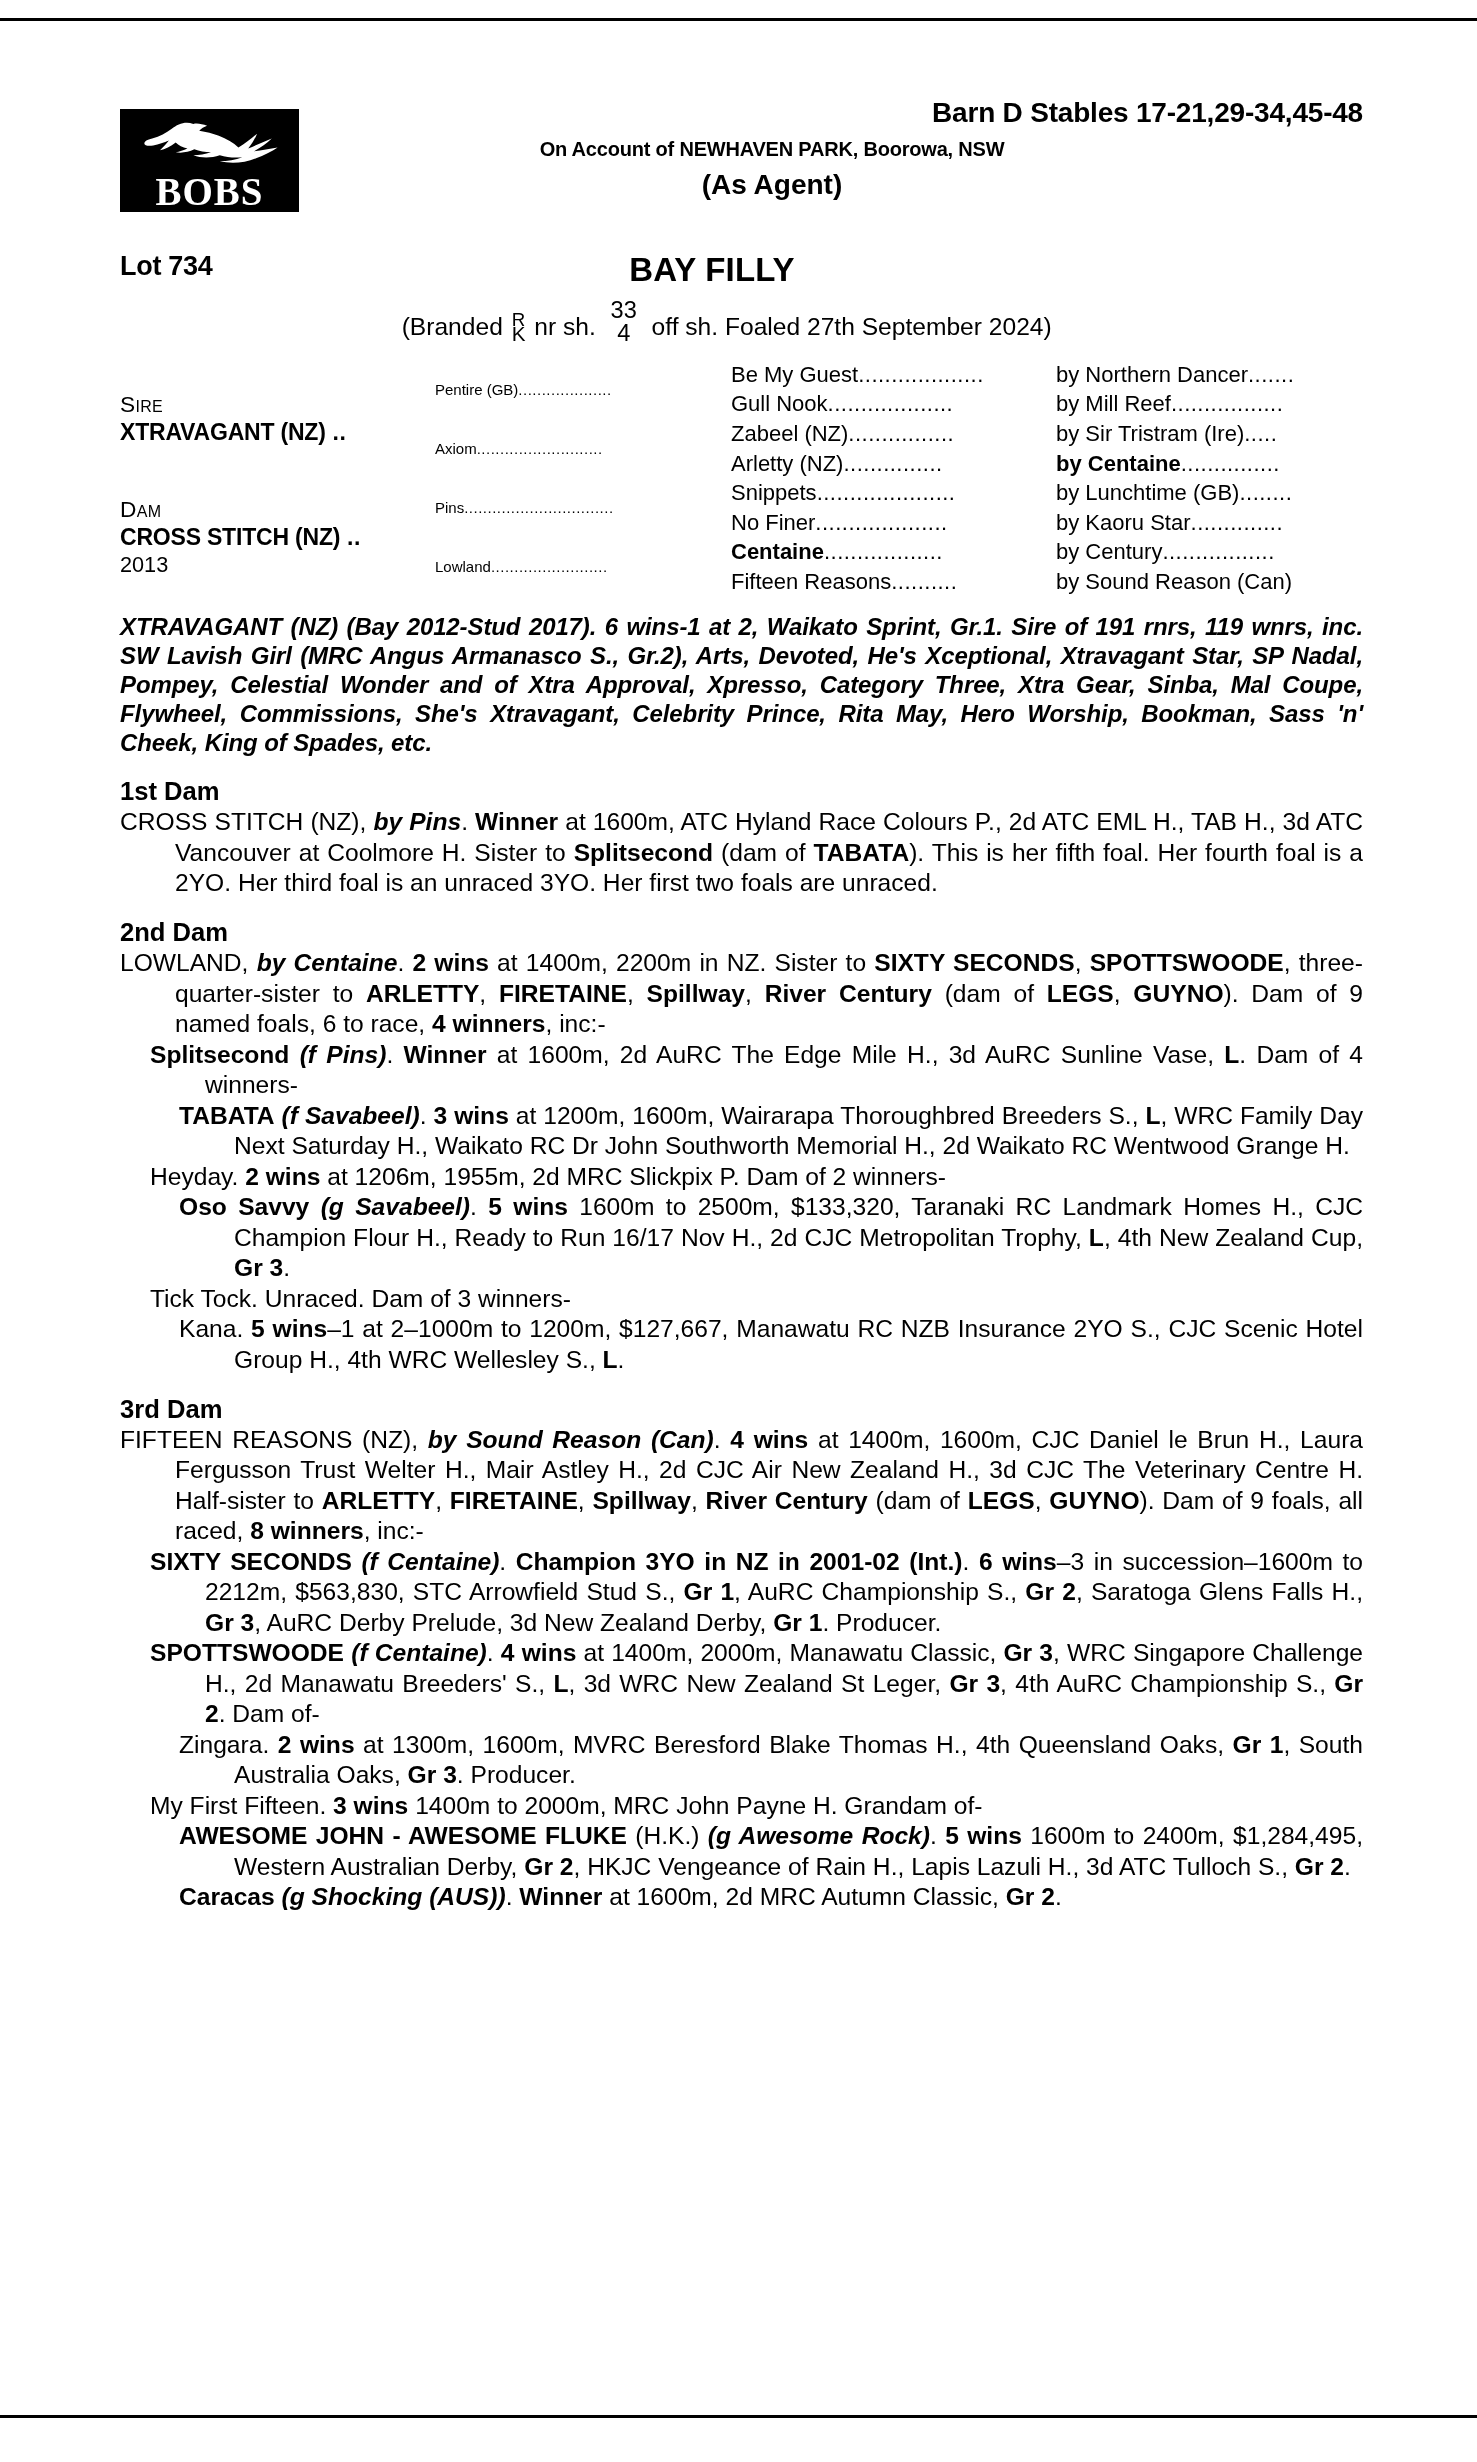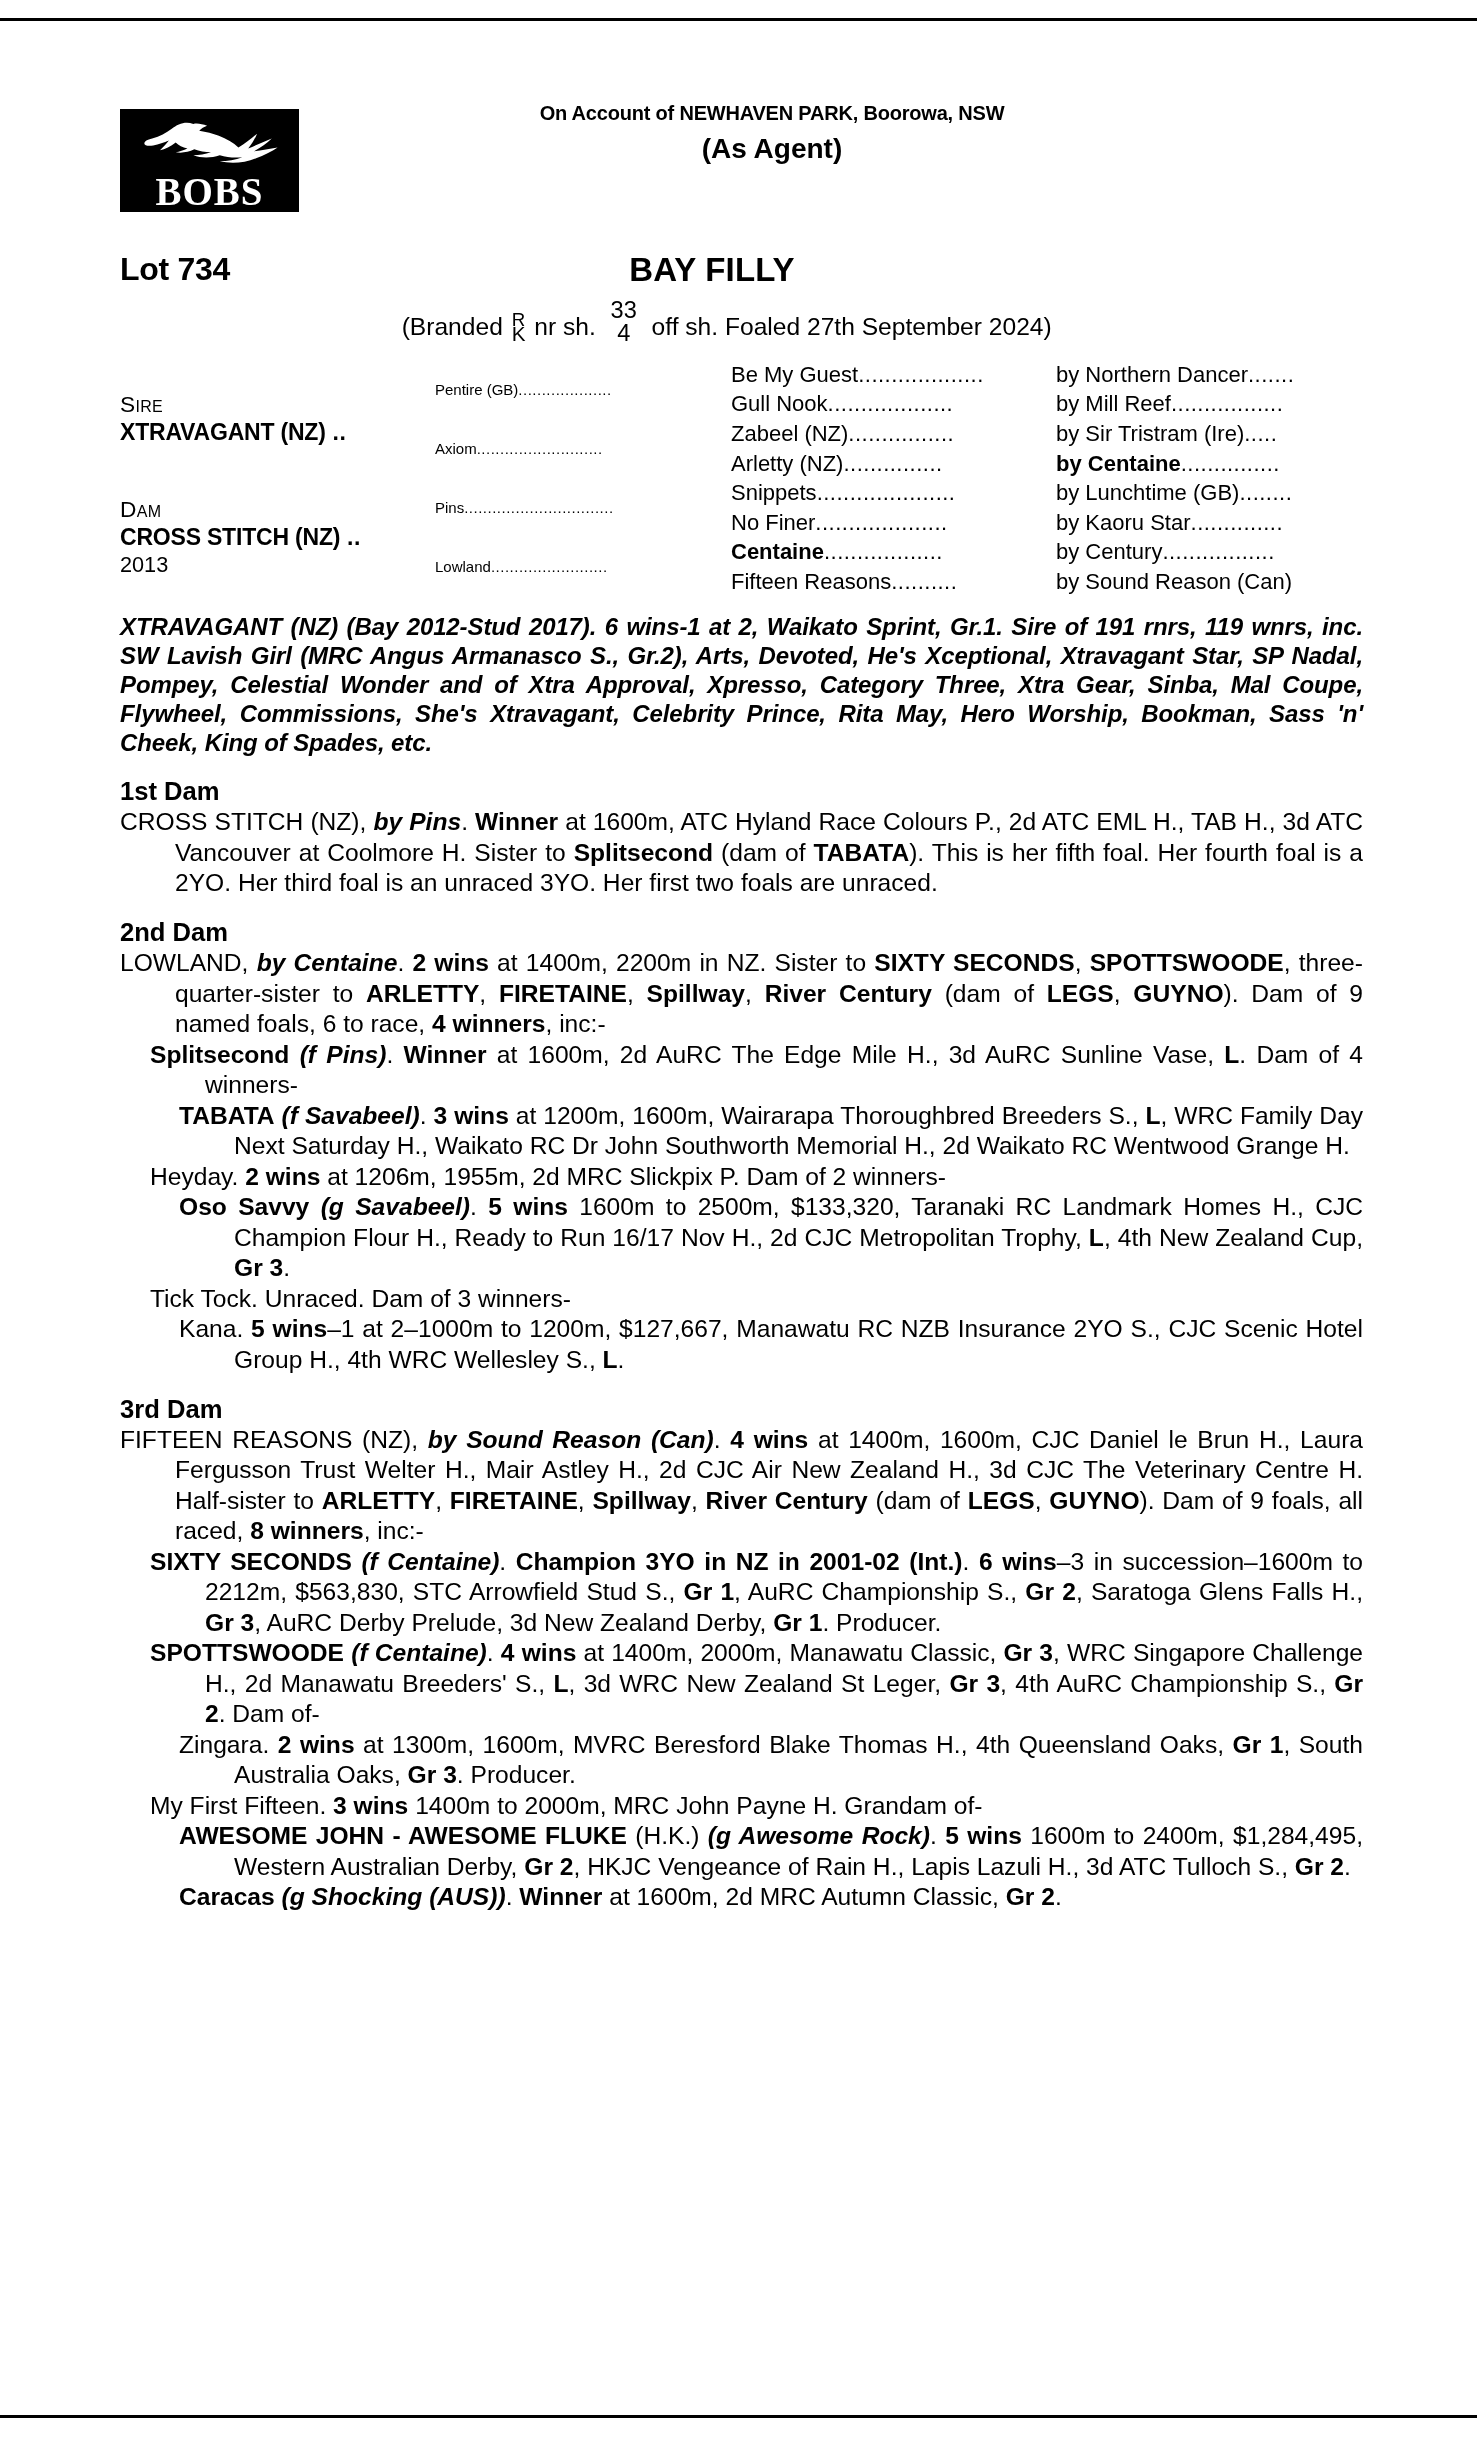--- a/index.html
+++ b/index.html
@@ -104,21 +104,21 @@
   
   .title-row {
     position: relative;
     height: 43px;
     margin-top: 7.9px;
   }
   .lot-label {
     position: absolute;
     left: 0;
     top: 0;
-    font-size: 32px;
+    font-size: 27px;
     font-weight: bold;
     letter-spacing: -0.3px;
   }
   .sex-title {
     text-align: center;
     font-size: 33px;
     font-weight: bold;
     letter-spacing: 0.2px;
     padding-right: 59px;
   }
@@ -233,20 +233,21 @@
       <div class="bobs-logo">
         <svg class="bobs-horse" viewBox="0 0 150 50">
           <path fill="#ffffff" d="M58 6 C50 3 42 6 36 11 C30 15 24 19 16 21 C11 22 8 24 8 26 C8 28 12 29 17 28 C23 27 28 25 33 23 C30 27 27 30 24 33 C29 32 35 29 40 25 C43 28 47 30 52 31 C48 33 44 34 40 35 C46 36 53 35 59 32 C64 34 70 35 76 35 C70 37 64 38 58 38 C66 41 76 41 85 38 C92 40 100 41 108 40 C101 43 93 44 85 44 C96 47 110 46 122 41 C130 38 138 34 144 30 C136 31 128 33 120 34 C127 30 133 26 138 21 C130 24 122 28 114 31 C118 26 121 21 123 16 C117 21 111 26 104 30 C99 25 92 21 84 18 C78 16 71 14 64 13 C66 11 69 9 72 8 C67 6 62 5 58 6 Z"></path>
           <path fill="#ffffff" d="M46 9 C43 10 41 12 40 15 C43 14 46 13 49 13 Z"></path>
         </svg>
         <div class="bobs-word">BOBS</div>
         <div class="bobs-sub">ELIGIBLE</div>
       </div>
 
       <div class="hdr-lines">
+        <div class="hdr-barn">Barn D Stables 17-21,29-34,45-48</div>
         <div class="hdr-account">On Account of NEWHAVEN PARK, Boorowa, NSW</div>
         <div class="hdr-agent">(As Agent)</div>
       </div>
     </div>
 
     <div class="title-row">
       <div class="lot-label">Lot 734</div>
       <div class="sex-title">BAY FILLY</div>
     </div>
 

